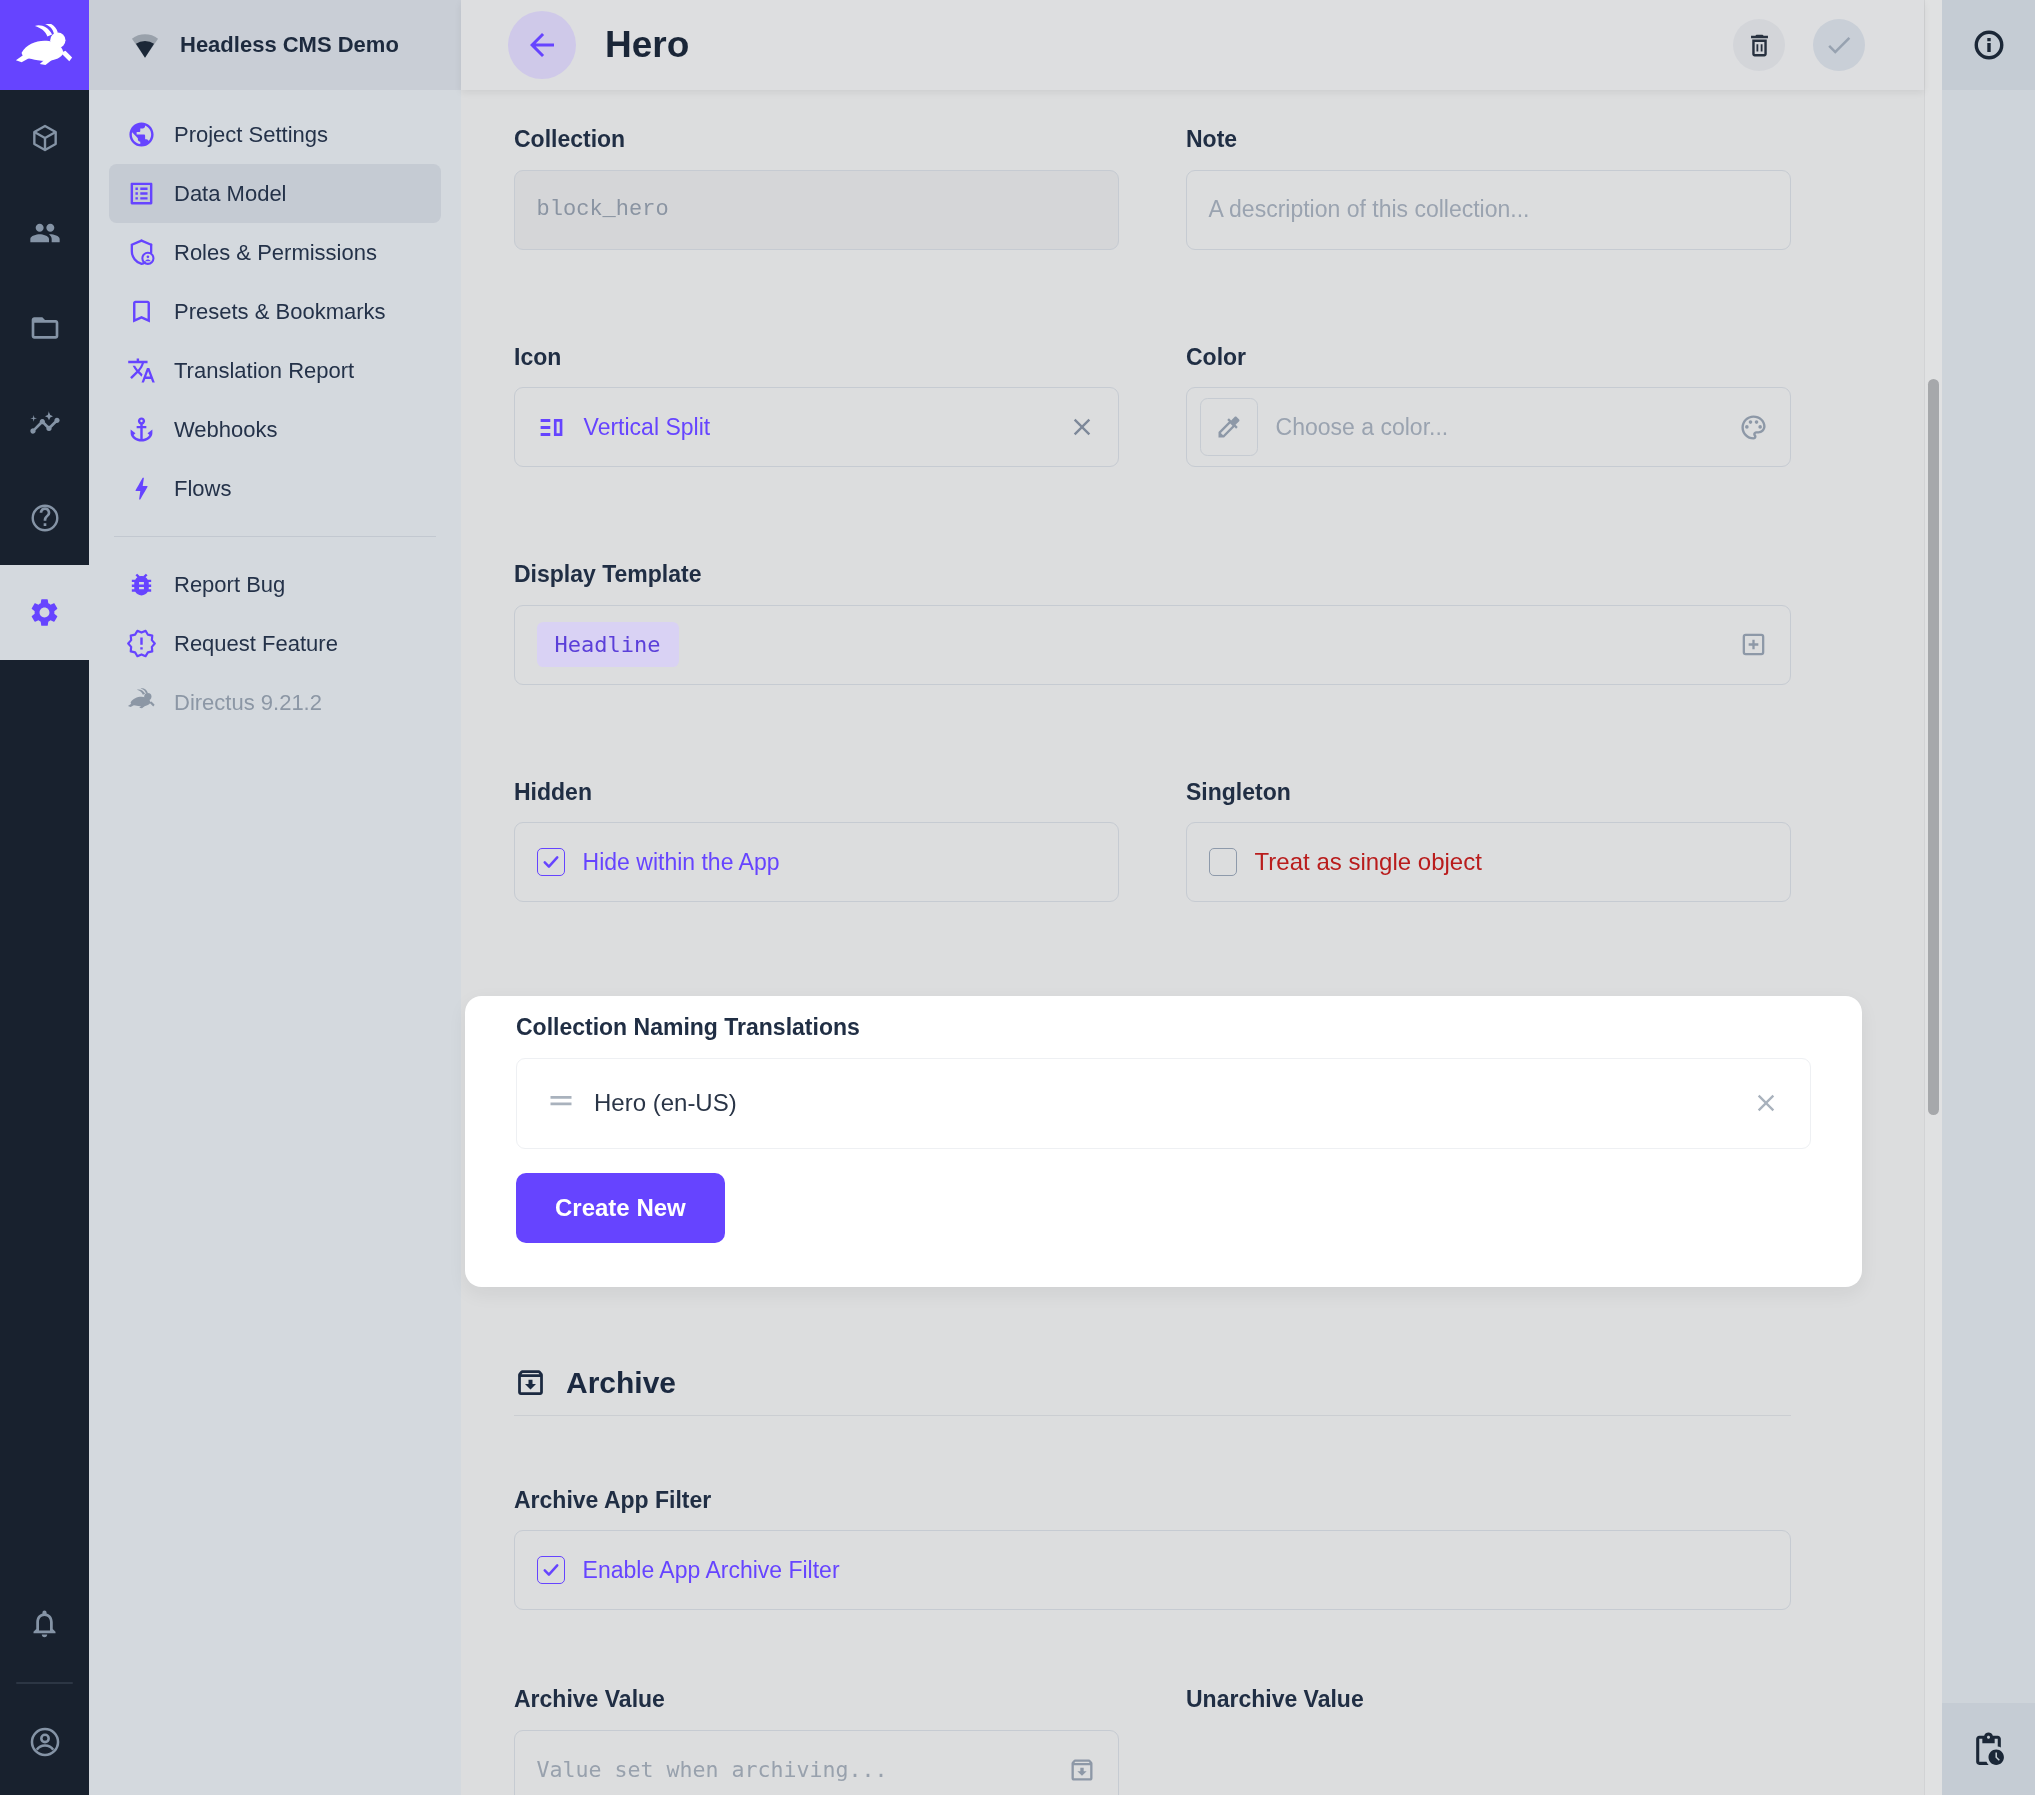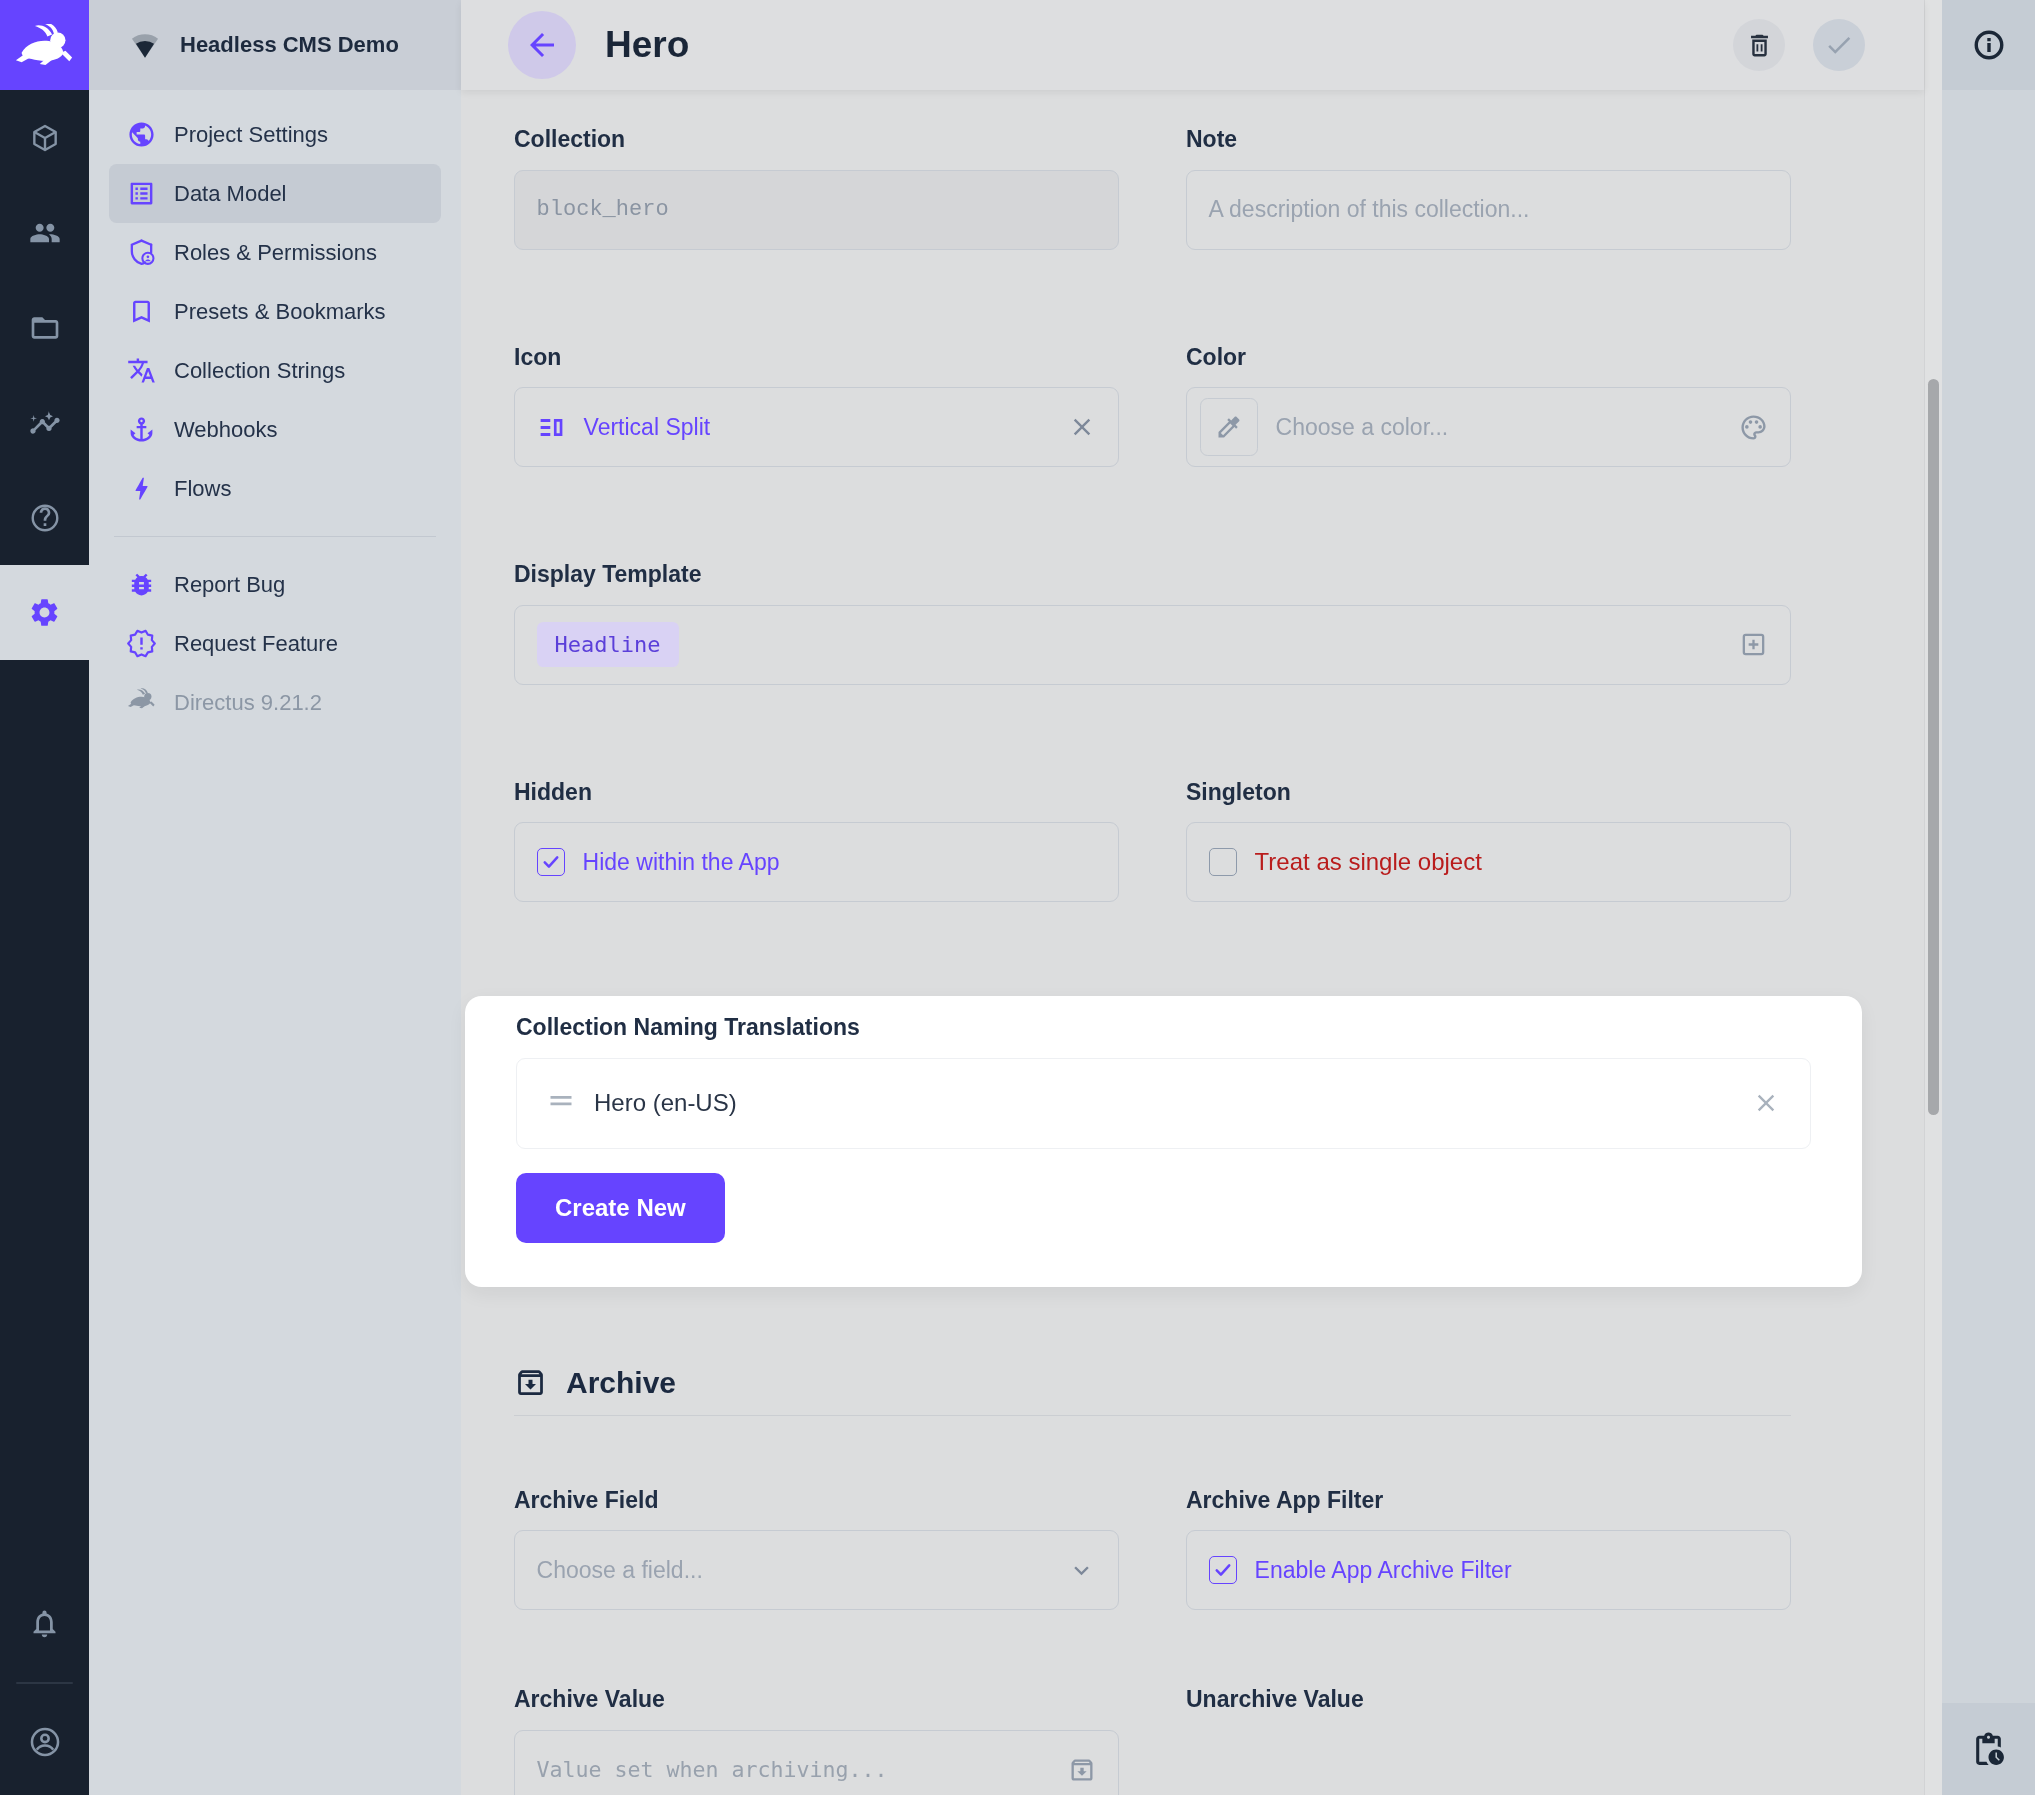--- a/index.html
+++ b/index.html
@@ -227,21 +227,21 @@
         </span>
         <span>Presets &amp; Bookmarks</span>
       </div>
 
       <div class="nav-item">
         <span class="icon nicon">
           <svg width="29" height="29" viewBox="0 0 24 24" fill="currentColor">
             <path d="M12.87 15.07l-2.54-2.51.03-.03c1.74-1.94 2.98-4.17 3.71-6.53H17V4h-7V2H8v2H1v1.99h11.17C11.5 7.92 10.44 9.75 9 11.35 8.07 10.32 7.3 9.19 6.69 8h-2c.73 1.63 1.73 3.17 2.98 4.56l-5.09 5.02L4 19l5-5 3.11 3.11.76-2.04zM18.5 10h-2L12 22h2l1.12-3h4.75L21 22h2l-4.5-12zm-2.62 7 1.62-4.33L19.12 17h-3.24z"></path>
           </svg>
         </span>
-        <span>Collection Strings</span>
+        <span>Translation Report</span>
       </div>
 
       <div class="nav-item">
         <span class="icon nicon">
           <svg width="29" height="29" viewBox="0 0 24 24" fill="currentColor">
             <path d="M17 15l1.55 1.55c-.96 1.69-3.33 3.04-5.55 3.37V11h3V9h-3V7.82C14.16 7.4 15 6.3 15 5c0-1.65-1.35-3-3-3S9 3.35 9 5c0 1.3.84 2.4 2 2.82V9H8v2h3v8.92c-2.22-.33-4.59-1.68-5.55-3.37L7 15l-4-3v3c0 3.88 4.92 7 9 7s9-3.12 9-7v-3l-4 3zM12 4c.55 0 1 .45 1 1s-.45 1-1 1-1-.45-1-1 .45-1 1-1z"></path>
           </svg>
         </span>
         <span>Webhooks</span>
       </div>
@@ -441,32 +441,20 @@
           <svg width="33" height="33" viewBox="0 0 24 24" fill="currentColor">
             <path d="M20.54 5.23l-1.39-1.68C18.88 3.21 18.47 3 18 3H6c-.47 0-.88.21-1.16.55L3.46 5.23C3.17 5.57 3 6.02 3 6.5V19c0 1.1.9 2 2 2h14c1.1 0 2-.9 2-2V6.5c0-.48-.17-.93-.46-1.27zM6.24 5h11.52l.81.97H5.44l.8-.97zM5 19V8h14v11H5zm8.45-9h-2.9v3H8l4 4 4-4h-2.55z"></path>
           </svg>
         </span>
         <span class="stitle">Archive</span>
       </div>
       <div class="section-divider"></div>
 
       <div class="row archive-top">
         <div class="field">
-          <div class="field-label">Archive Field</div>
-          <div class="input">
-            <span class="placeholder">Choose a field...</span>
-            <span class="grow"></span>
-            <span class="icon x-icon">
-              <svg width="29" height="29" viewBox="0 0 24 24" fill="currentColor">
-                  <path d="M16.59 8.59 12 13.17 7.41 8.59 6 10l6 6 6-6z"></path>
-                </svg>
-            </span>
-          </div>
-        </div>
-        <div class="field">
           <div class="field-label">Archive App Filter</div>
           <div class="input">
             <span class="checkbox checked">
               <svg width="20" height="20" viewBox="0 0 24 24" fill="none" stroke="currentColor" stroke-width="3" stroke-linecap="round" stroke-linejoin="round">
                   <path d="M4.5 12.5 9.5 17.5 19.5 6.5"></path>
                 </svg>
             </span>
             <span class="check-label-on">Enable App Archive Filter</span>
           </div>
         </div>

